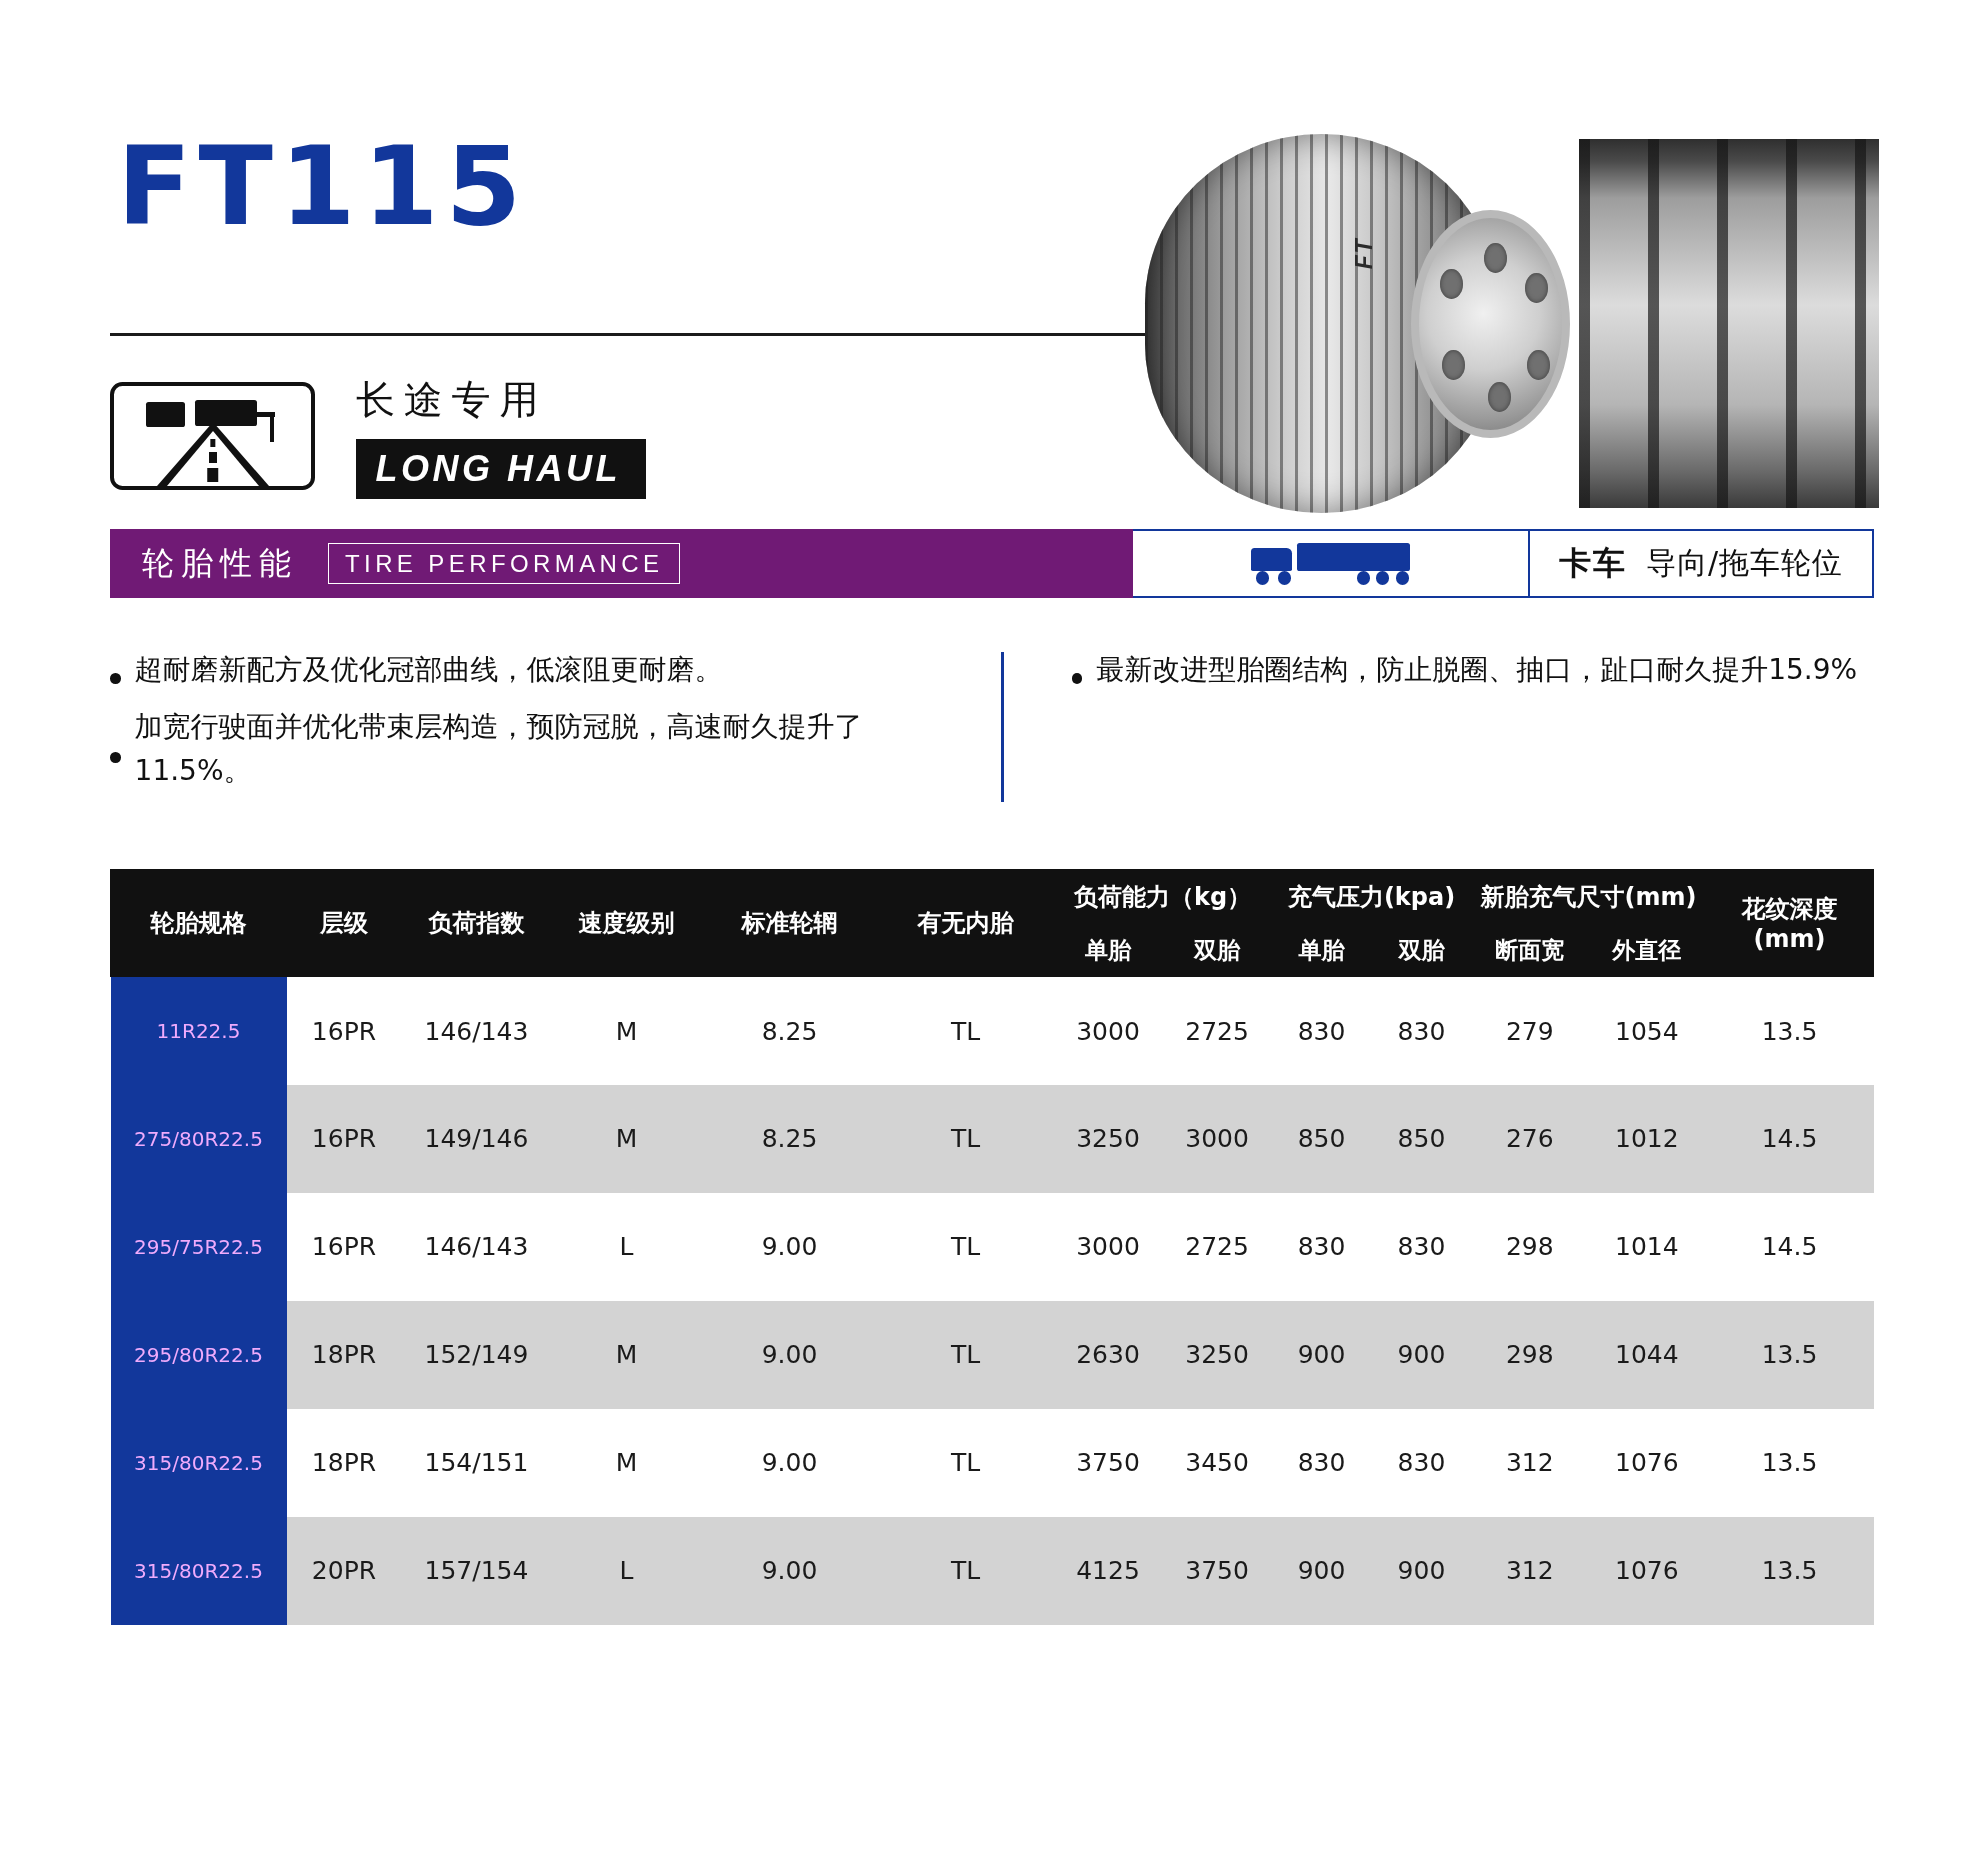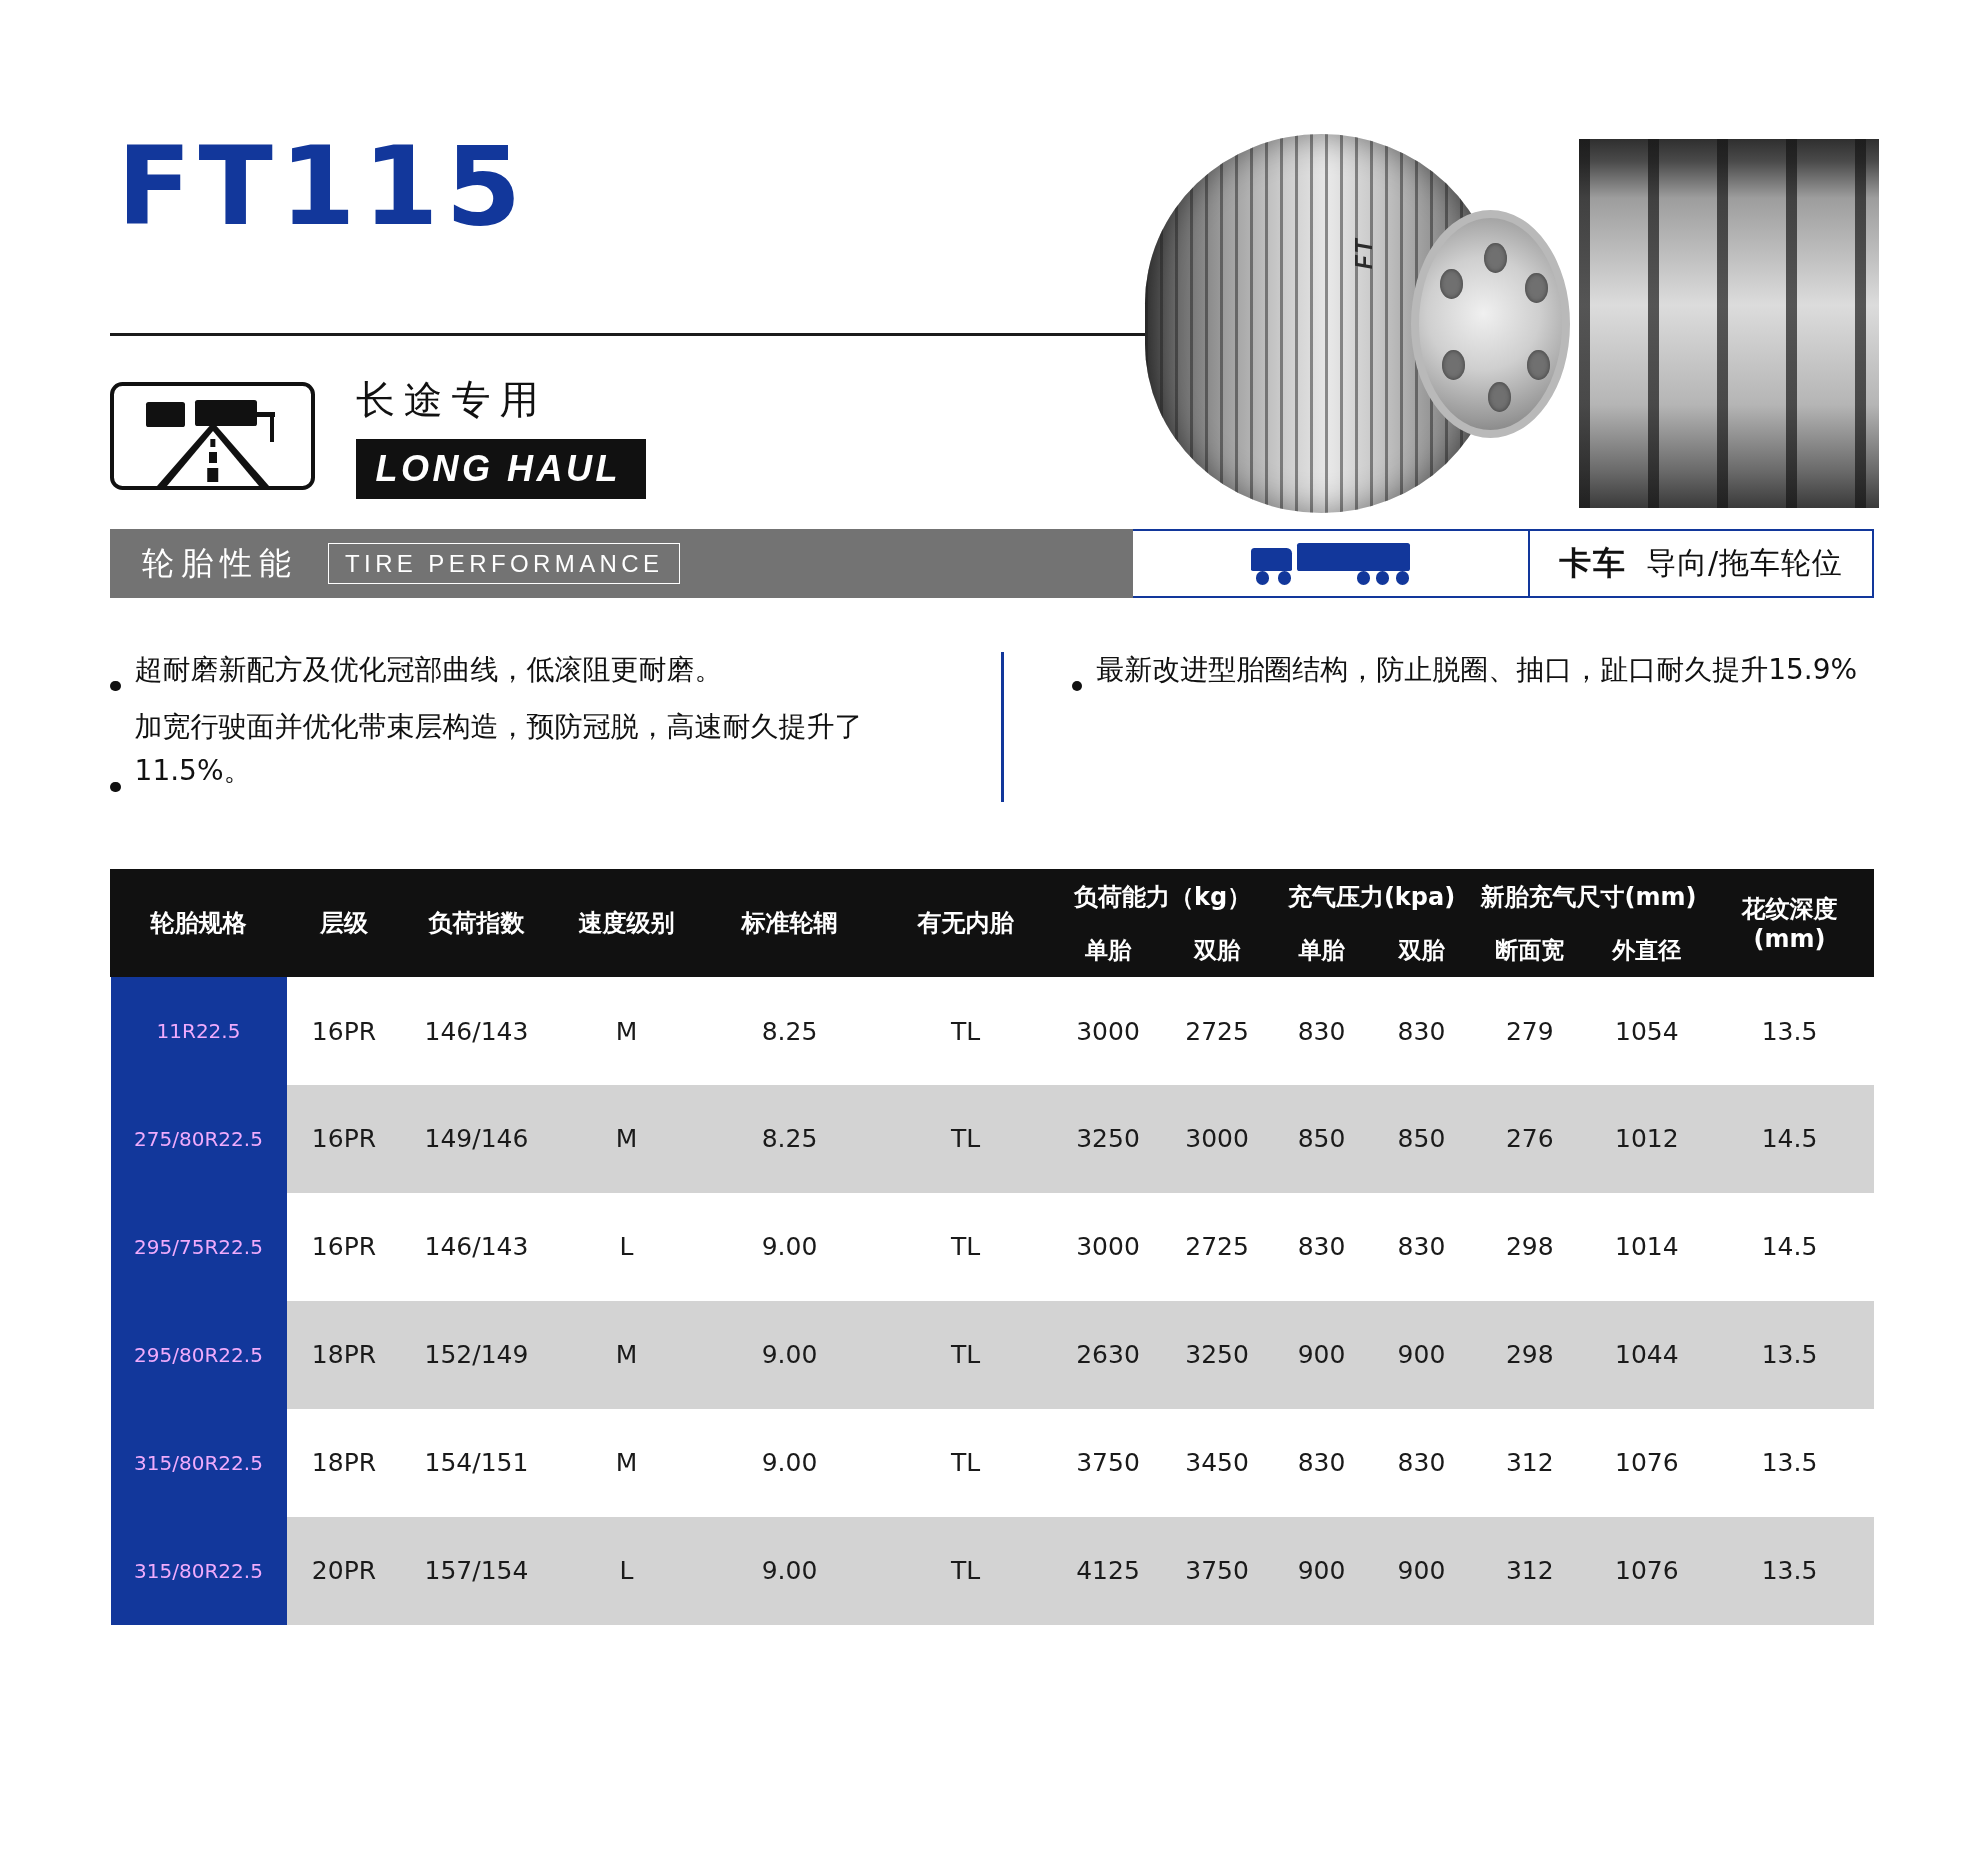--- a/index.html
+++ b/index.html
@@ -203,21 +203,21 @@
   
   .perf-bar {
     position: absolute;
     left: 110px;
     top: 529px;
     width: 1764px;
     height: 69px;
     display: flex;
   }
   .perf-left {
-    background: #737373;
+    background: #701a75;
     flex: 0 0 1023px;
     display: flex;
     align-items: center;
     padding-left: 32px;
     color: #fff;
   }
   .perf-cn {
     font-size: 32px;
     letter-spacing: 7px;
     font-family: "DejaVu Sans", sans-serif;
@@ -267,21 +267,21 @@
     width: 1764px;
     height: 176px;
     display: flex;
   }
   .feat-col { position: relative; }
   .feat-col.left { flex: 0 0 891px; padding-right: 35px; }
   .feat-divider { width: 2.6px; background: #12379b; height: 150px; margin-top: 3.5px;}
   .feat-col.right { flex: 1; padding-left: 68px; }
   .feat-item {
     display: flex;
-    align-items: flex-end;
+    align-items: center;
     font-size: 28px;
     line-height: 1.55;
     color: #111;
     margin-bottom: 14px;
     font-family: "DejaVu Sans", sans-serif;
   }
   .bullet {
     flex: 0 0 auto;
     width: 10.6px; height: 10.6px;
     border-radius: 50%;

